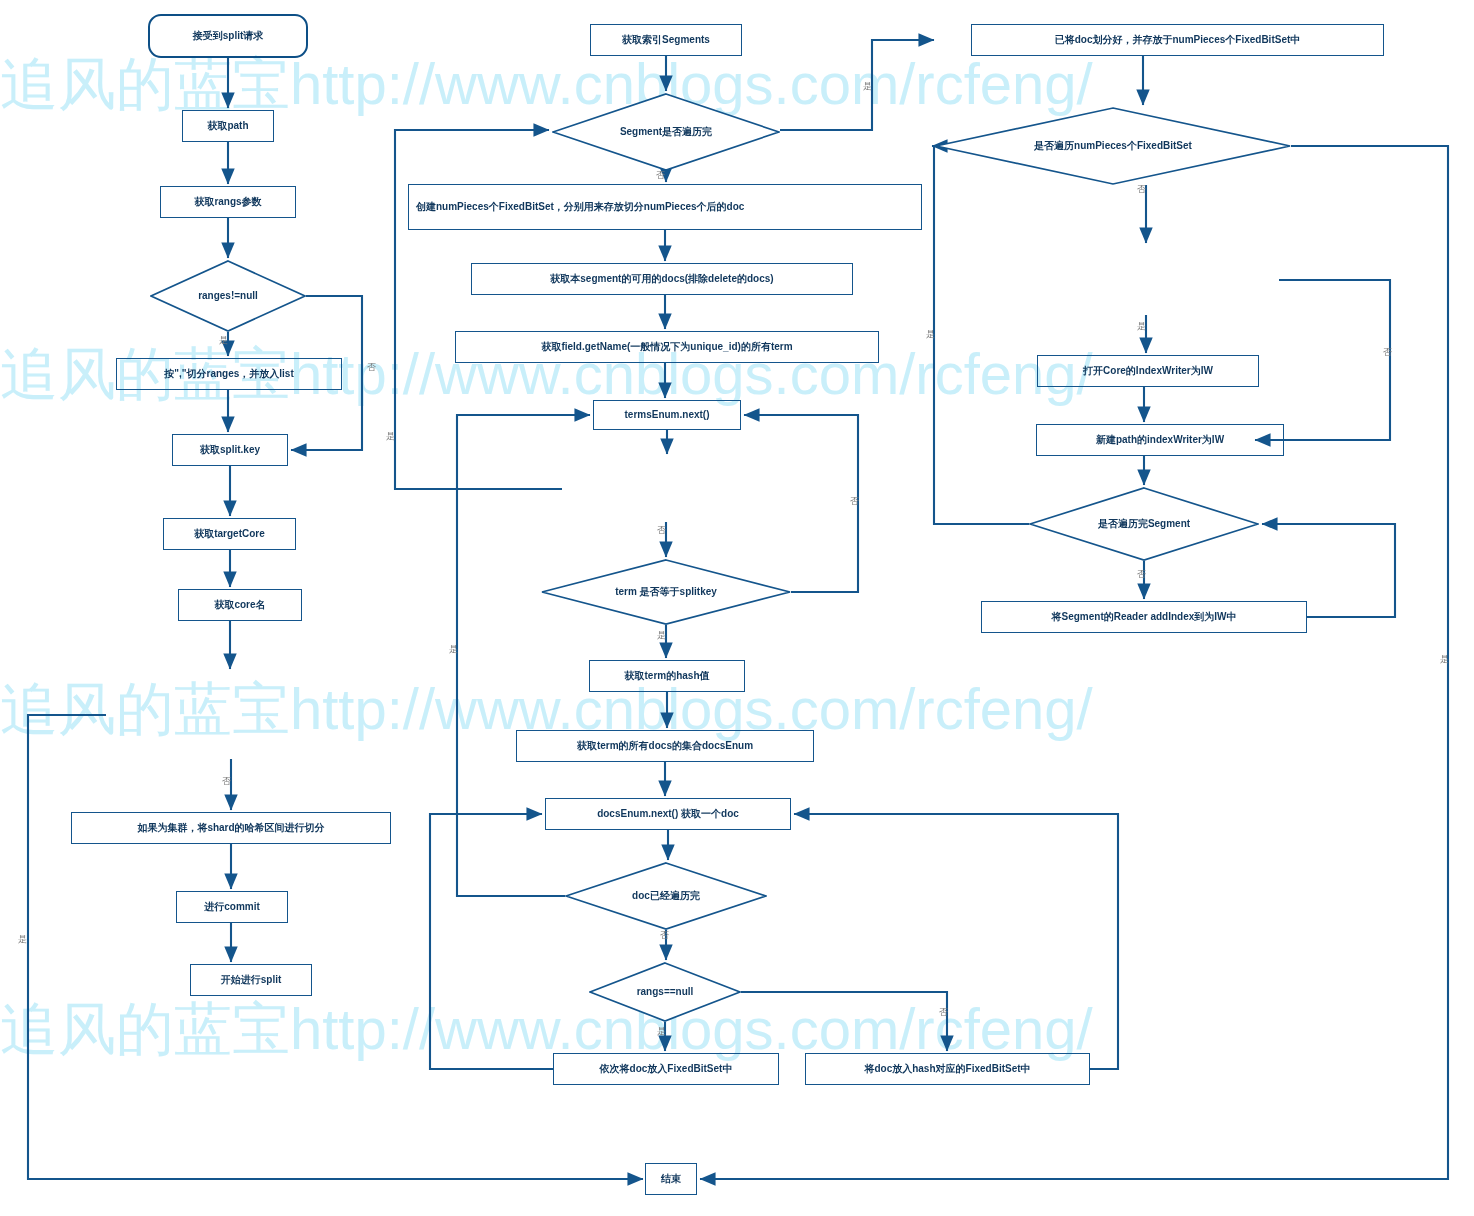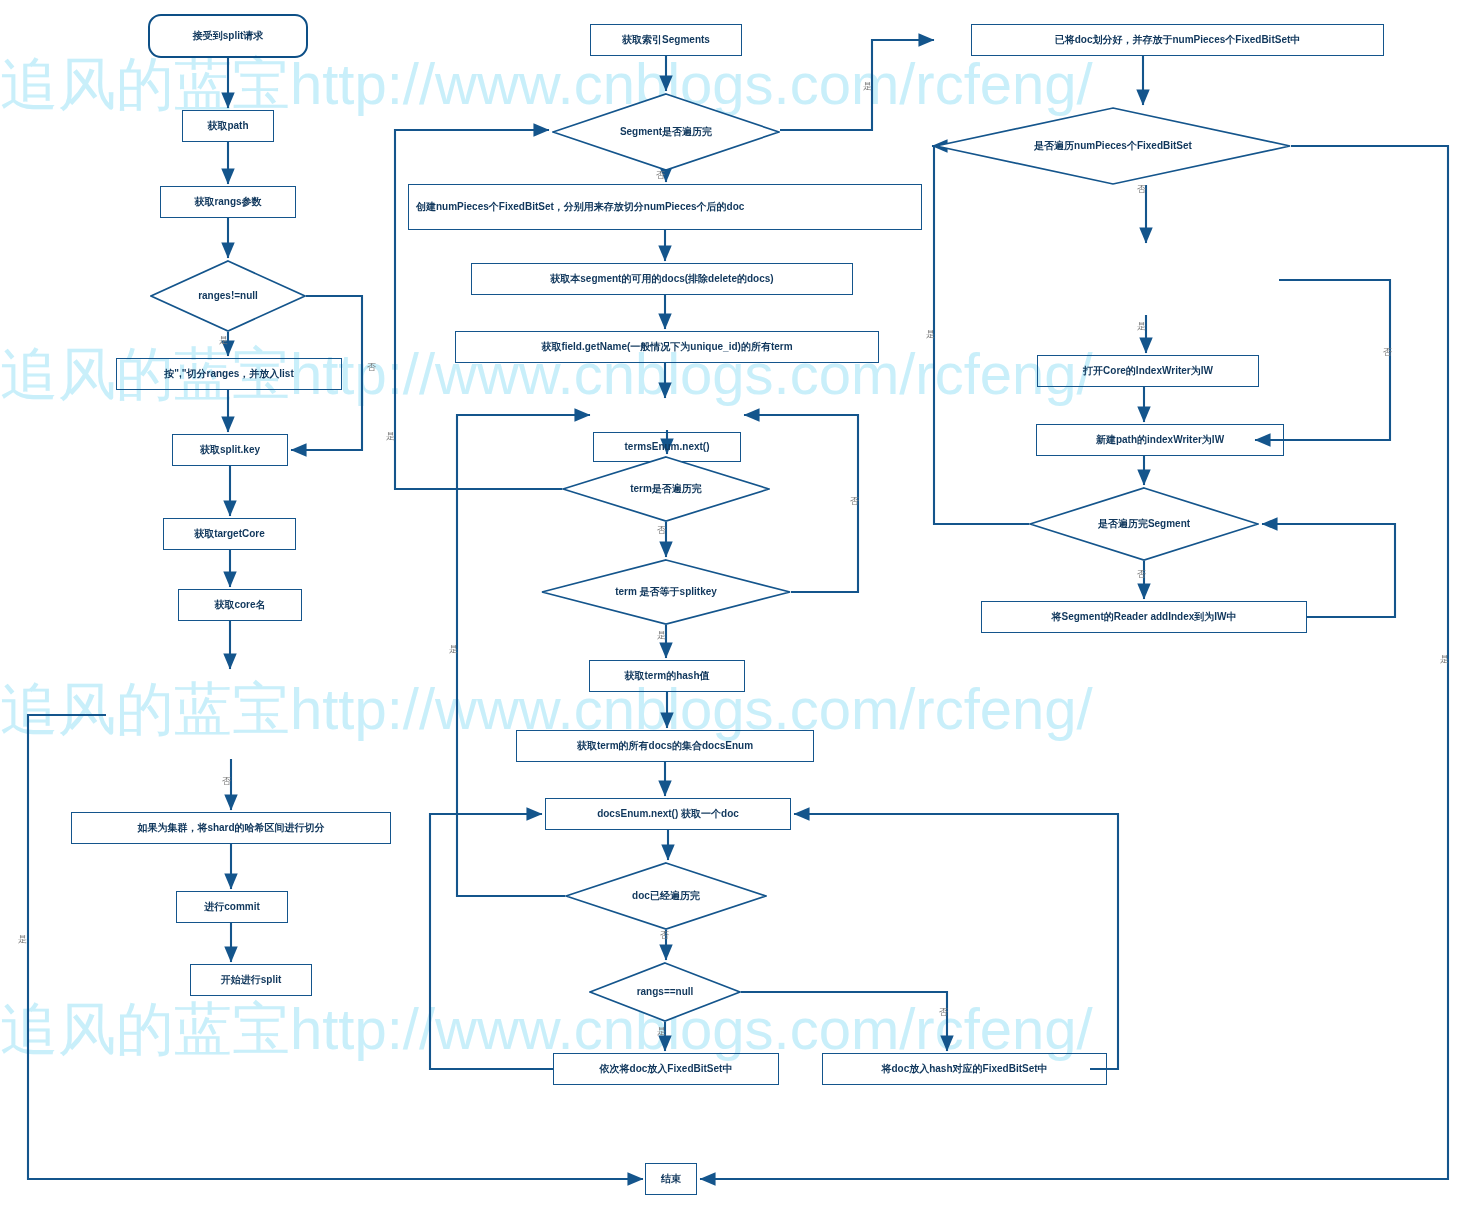--- a/index.html
+++ b/index.html
@@ -227,29 +227,23 @@
     </div>
     <div class="node rect leftal" style="left:408px;top:184px;width:514px;height:46px;">
         <span>创建numPieces个FixedBitSet，分别用来存放切分numPieces个后的doc</span>
       </div>
     <div class="node rect" style="left:455px;top:331px;width:424px;height:32px;">
         <span>获取field.getName(一般情况下为unique_id)的所有term</span>
       </div>
     <div class="node rect" style="left:471px;top:263px;width:382px;height:32px;">
         <span>获取本segment的可用的docs(排除delete的docs)</span>
       </div>
-    <div class="node rect" style="left:593px;top:400px;width:148px;height:30px;margin-top:32px;">
+    <div class="node rect" style="left:593px;top:400px;width:148px;height:30px;">
         <span>termsEnum.next()</span>
       </div>
-    <div class="node diamond" style="left:562px;top:456px;width:208px;height:66px;">
-      <svg viewBox="0 0 208 66" preserveAspectRatio="none">
-          <polygon points="104,1 207,33 104,65 1,33" fill="#ffffff" stroke="#14558c" stroke-width="1.7" vector-effect="non-scaling-stroke"></polygon>
-        </svg>
-      <span class="dtext">term是否遍历完</span>
-    </div>
     <div class="node diamond" style="left:541px;top:559px;width:250px;height:66px;">
       <svg viewBox="0 0 250 66" preserveAspectRatio="none">
           <polygon points="125,1 249,33 125,65 1,33" fill="#ffffff" stroke="#14558c" stroke-width="1.7" vector-effect="non-scaling-stroke"></polygon>
         </svg>
       <span class="dtext">term 是否等于splitkey</span>
     </div>
     <div class="node rect" style="left:589px;top:660px;width:156px;height:32px;">
         <span>获取term的hash值</span>
       </div>
     <div class="node rect" style="left:516px;top:730px;width:298px;height:32px;">
@@ -266,21 +260,21 @@
     </div>
     <div class="node diamond" style="left:589px;top:962px;width:152px;height:60px;">
       <svg viewBox="0 0 152 60" preserveAspectRatio="none">
           <polygon points="76,1 151,30 76,59 1,30" fill="#ffffff" stroke="#14558c" stroke-width="1.7" vector-effect="non-scaling-stroke"></polygon>
         </svg>
       <span class="dtext">rangs==null</span>
     </div>
     <div class="node rect" style="left:553px;top:1053px;width:226px;height:32px;">
         <span>依次将doc放入FixedBitSet中</span>
       </div>
-    <div class="node rect" style="left:822px;top:1053px;width:285px;height:32px;">
+    <div class="node rect" style="left:805px;top:1053px;width:285px;height:32px;">
         <span>将doc放入hash对应的FixedBitSet中</span>
       </div>
 
     <div class="node rect" style="left:937px;top:24px;width:413px;height:32px;margin-left:34px;">
         <span>已将doc划分好，并存放于numPieces个FixedBitSet中</span>
       </div>
     <div class="node diamond" style="left:935px;top:107px;width:356px;height:78px;">
       <svg viewBox="0 0 356 78" preserveAspectRatio="none">
           <polygon points="178,1 355,39 178,77 1,39" fill="#ffffff" stroke="#14558c" stroke-width="1.7" vector-effect="non-scaling-stroke"></polygon>
         </svg>

